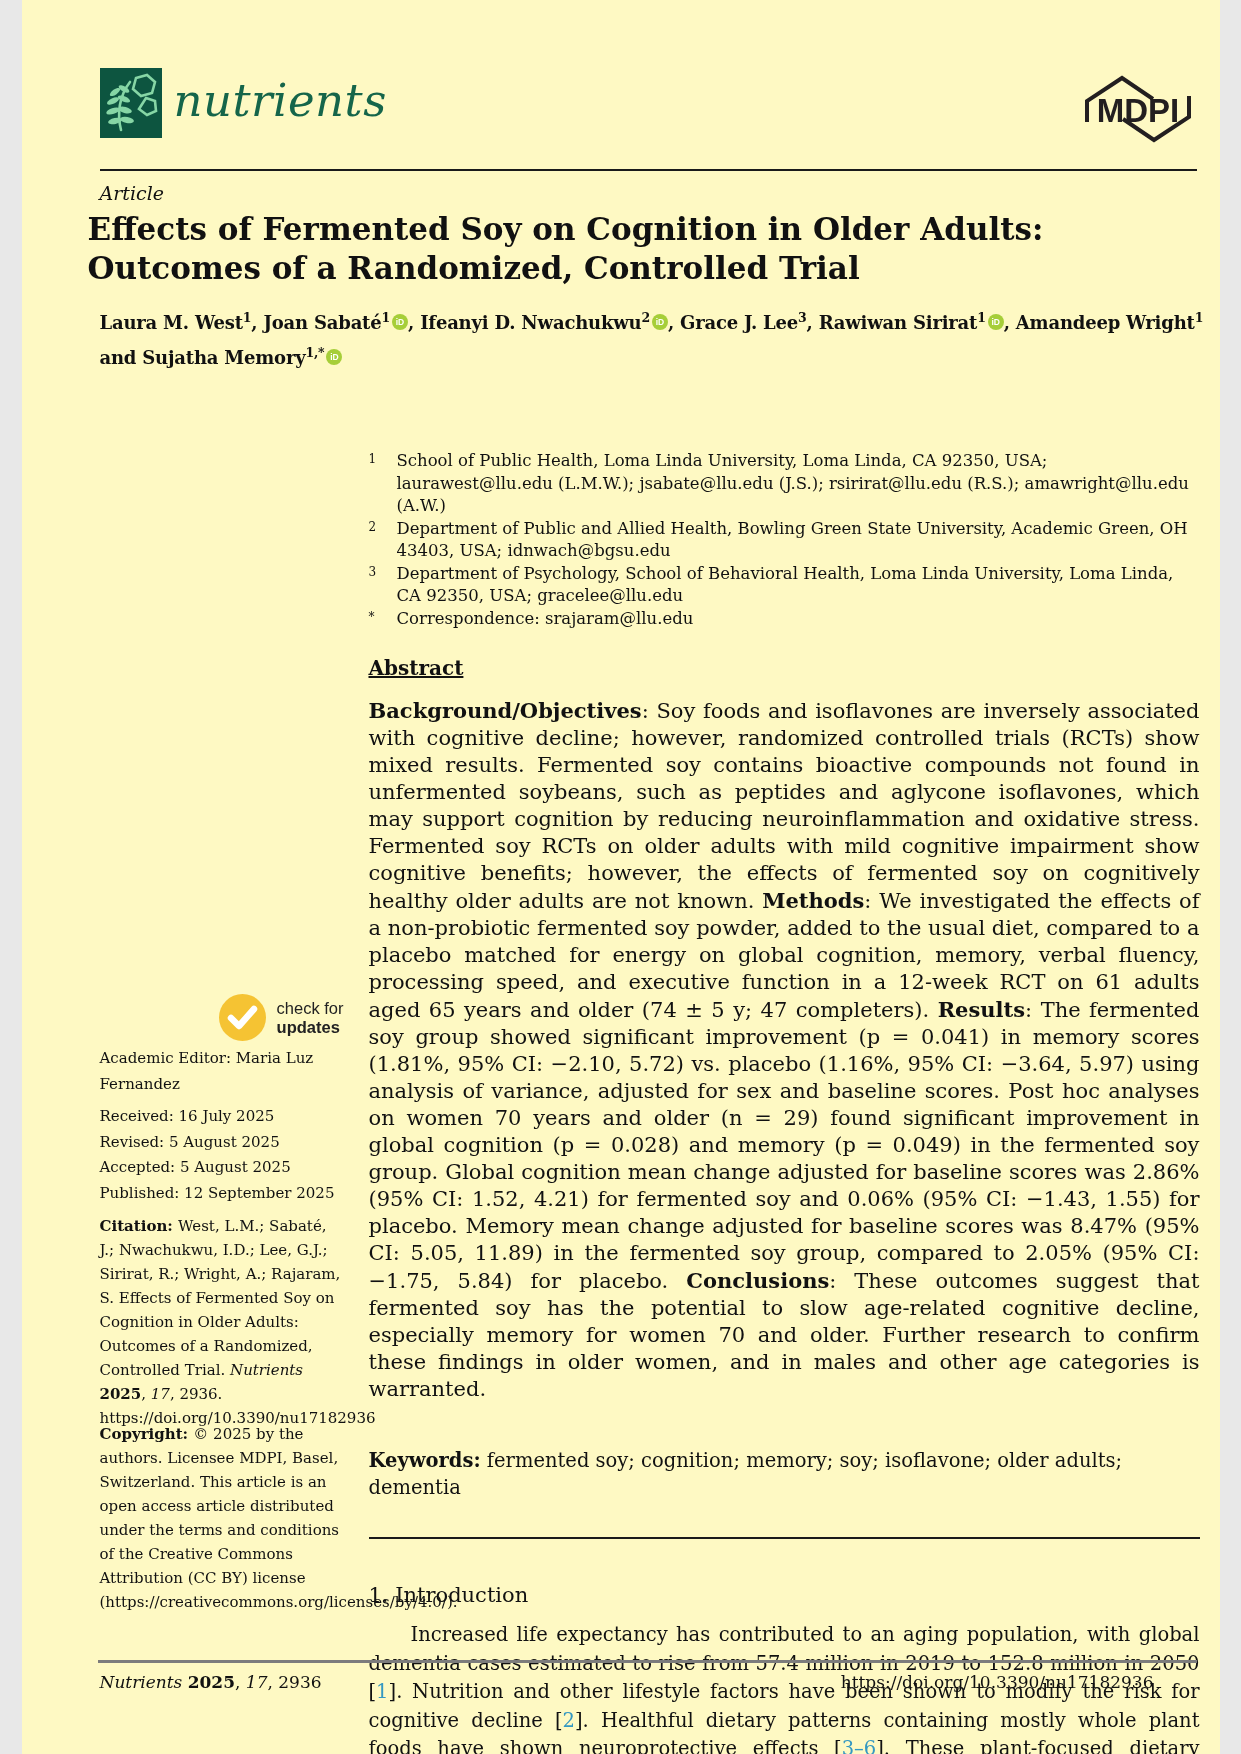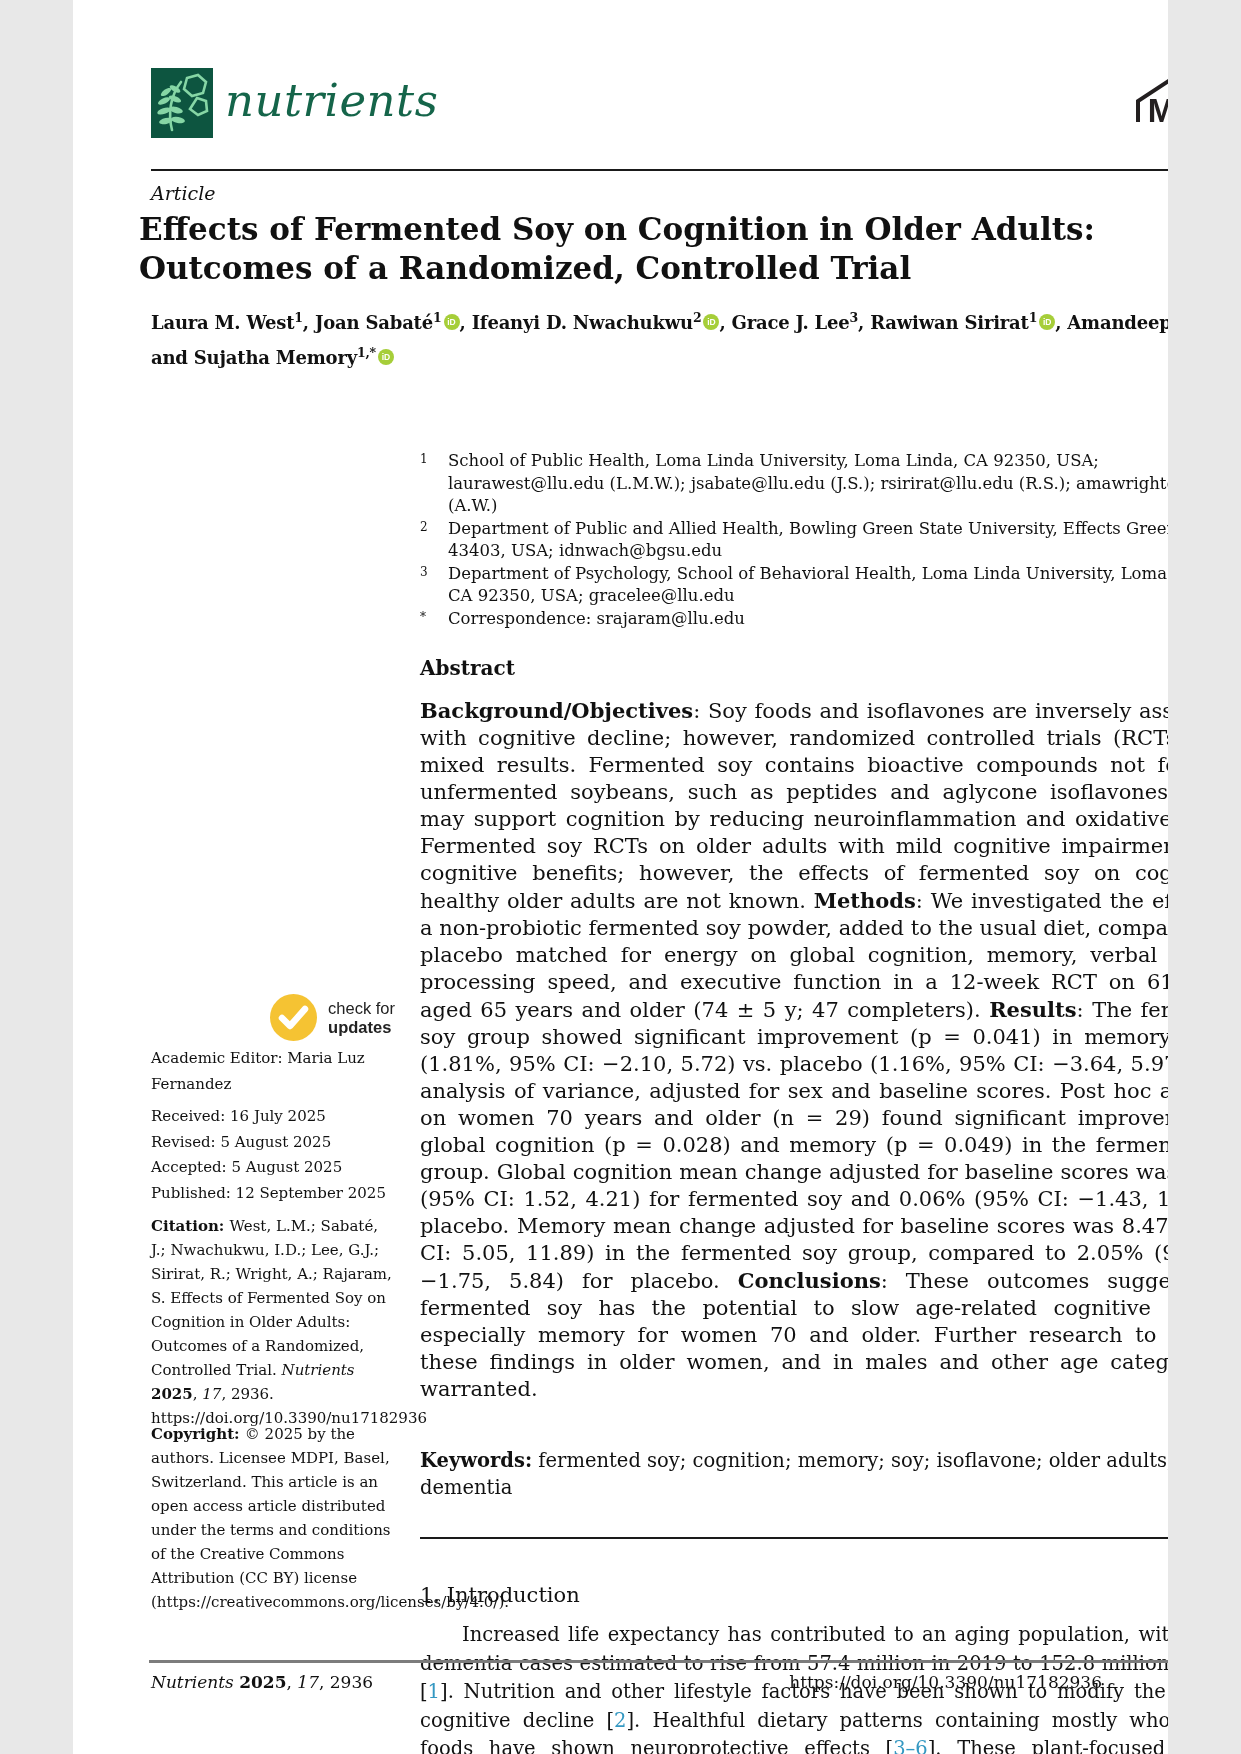--- a/index.html
+++ b/index.html
@@ -1,17 +1,17 @@
 <!DOCTYPE html>
 <html><head>
 <meta charset="utf-8">
 <style>
   html,body{margin:0;padding:0;background:#e8e8e8;}
   .page{
-    position:relative;width:1095px;height:1754px;margin:0 auto;background:#ffffff;
+    position:relative;width:1198px;height:1754px;margin:0 auto;background:#fef9c3;
     font-family:"DejaVu Serif","Liberation Serif",serif;color:#111;overflow:hidden;
   }
   
   .logo-box{position:absolute;left:78px;top:68px;width:62px;height:70px;background:#0d5540;}
   .logo-box svg{display:block;width:100%;height:100%;}
   .journal-name{position:absolute;left:152px;top:74px;font-size:45px;font-style:italic;color:#15654a;letter-spacing:.5px;}
   .mdpi{position:absolute;left:1054px;top:70px;width:124px;height:78px;}
   .mdpi svg{display:block;width:100%;height:100%;}
   .header-rule{position:absolute;left:78px;top:169px;width:1097px;height:2px;background:#1a1a1a;}
   
@@ -21,21 +21,21 @@
   .authors .aline{white-space:nowrap;line-height:30px;}
   .authors sup{font-size:12.5px;font-weight:bold;}
   .orcid{display:inline-block;width:16px;height:16px;border-radius:50%;background:#a6ce39;color:#fff;
          font-family:"Liberation Sans",sans-serif;font-size:8.5px;font-weight:bold;font-style:normal;
          text-align:center;line-height:16px;vertical-align:4px;margin-left:2px;letter-spacing:0;}
   
   .main-col{position:absolute;left:347px;top:450px;width:831px;}
   .aff-row{display:flex;font-size:16.5px;line-height:22.5px;}
   .aff-marker{width:28px;flex:0 0 28px;font-size:12px;position:relative;top:-2px;}
   .aff-text{flex:1;}
-  .abstract-heading{margin:26px 0 0 0;font-size:20px;font-weight:bold;}
+  .abstract-heading{margin:26px 0 0 0;font-size:20px;font-weight:bold;text-decoration:underline;}
   .abstract-text{margin:17px 0 0 0;font-size:21px;line-height:27px;text-align:justify;}
   .keywords{margin:44px 0 0 0;font-size:19.5px;line-height:27px;}
   .kw-rule{margin-top:36px;border:0;border-top:2px solid #1a1a1a;width:100%;}
   .section-heading{margin:44px 0 0 0;font-size:21px;font-weight:normal;}
   .body-text{margin:14px 0 0 0;font-size:19.5px;line-height:28.5px;text-align:justify;text-indent:42px;}
   .cite{color:#3498c2;text-decoration:none;}
   
   .side{position:absolute;left:78px;width:244px;font-size:15px;line-height:25.5px;}
   .cfu{top:994px;display:flex;align-items:center;gap:11px;cursor:pointer;justify-content:flex-end;}
   .cfu-circle{width:47px;height:47px;flex:0 0 47px;}
@@ -102,21 +102,21 @@
 
   <div class="main-col">
 
     <div>
       <div class="aff-row">
         <span class="aff-marker">1</span>
         <span class="aff-text">School of Public Health, Loma Linda University, Loma Linda, CA 92350, USA; laurawest@llu.edu (L.M.W.); jsabate@llu.edu (J.S.); rsirirat@llu.edu (R.S.); amawright@llu.edu (A.W.)</span>
       </div>
       <div class="aff-row">
         <span class="aff-marker">2</span>
-        <span class="aff-text">Department of Public and Allied Health, Bowling Green State University, Effects Green, OH 43403, USA; idnwach@bgsu.edu</span>
+        <span class="aff-text">Department of Public and Allied Health, Bowling Green State University, Academic Green, OH 43403, USA; idnwach@bgsu.edu</span>
       </div>
       <div class="aff-row">
         <span class="aff-marker">3</span>
         <span class="aff-text">Department of Psychology, School of Behavioral Health, Loma Linda University, Loma Linda, CA 92350, USA; gracelee@llu.edu</span>
       </div>
       <div class="aff-row">
         <span class="aff-marker">*</span>
         <span class="aff-text">Correspondence: srajaram@llu.edu</span>
       </div>
     </div>

